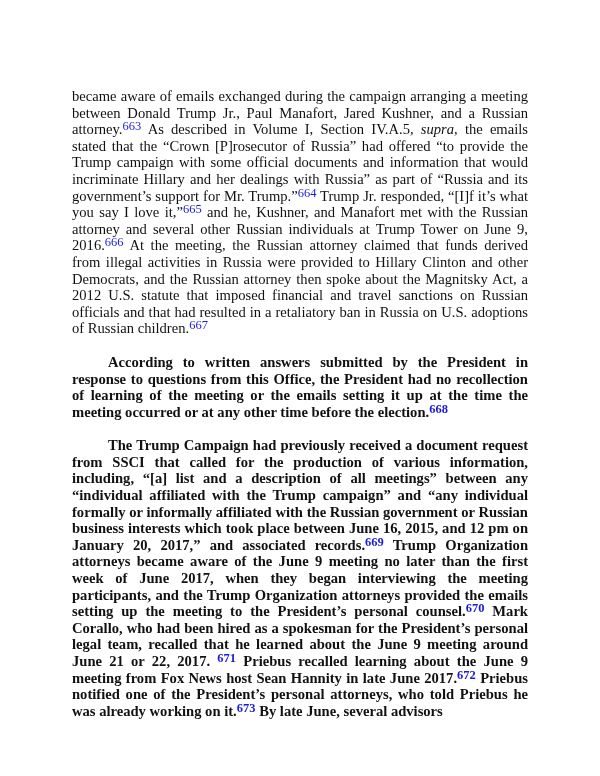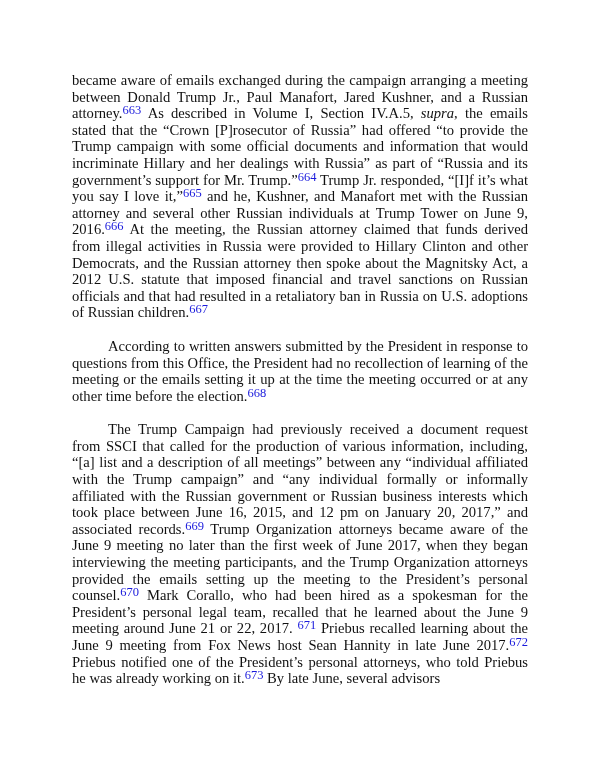--- a/index.html
+++ b/index.html
@@ -1,24 +1,24 @@
 <!DOCTYPE html>
 <html><head>
 <meta charset="utf-8">
 <style>
   html, body { margin: 0; padding: 0; background: #ffffff; }
   body { width: 600px; height: 776px; overflow: hidden; position: relative; }
   .page {
-    position: absolute; left: 72px; top: 72px; width: 456px;
+    position: absolute; left: 72px; top: 88px; width: 456px;
     font-family: "Liberation Serif", serif;
     font-size: 14.6px; line-height: 16.6px; color: #111111;
     text-align: justify;
   }
   .para { margin: 0 0 17px 0; }
-  .para.indent { text-indent: 36px; }
+  .para.indent { text-indent: 36px; font-weight: bold; }
   .fn {
     color: #1a1adc; font-size: 12.5px; vertical-align: 4px; line-height: 0;
     text-decoration: none; cursor: pointer;
   }
   em { font-style: italic; }
 </style>
 </head>
 <body>
 
 <div class="page">

